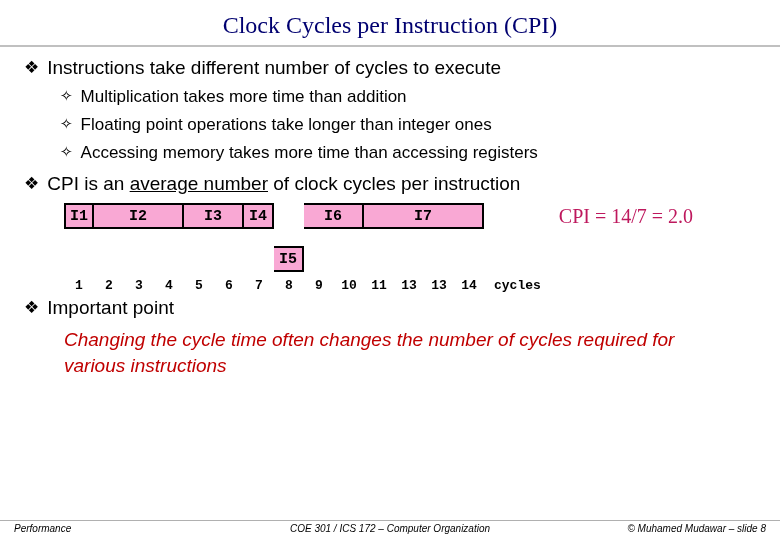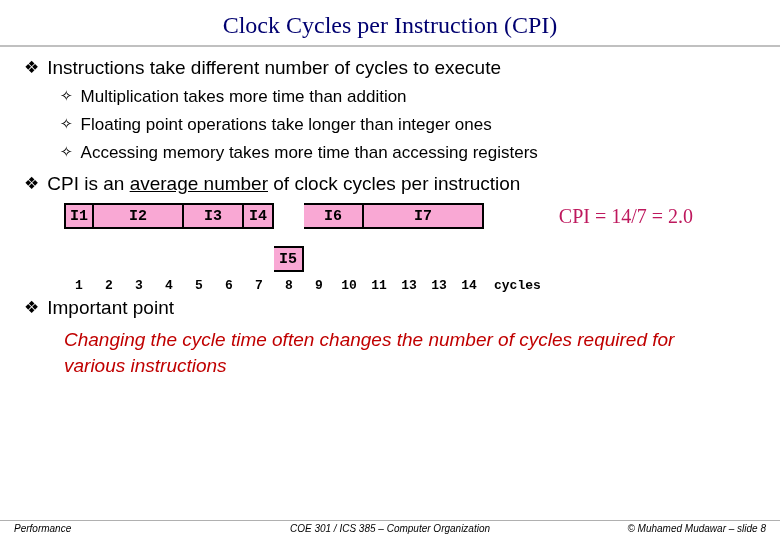--- a/index.html
+++ b/index.html
@@ -154,15 +154,15 @@
     <span class="sym">❖</span>
     <span>Important point</span>
   </div>
 
   <div class="note">Changing the cycle time often changes the number of cycles required for various instructions</div>
 
 </div>
 
 <div class="footer">
   <span>Performance</span>
-  <span class="mid">COE 301 / ICS 385 – Computer Organization</span>
+  <span class="mid">COE 301 / ICS 172 – Computer Organization</span>
   <span>© Muhamed Mudawar – slide 8</span>
 </div>
 
 </body></html>

